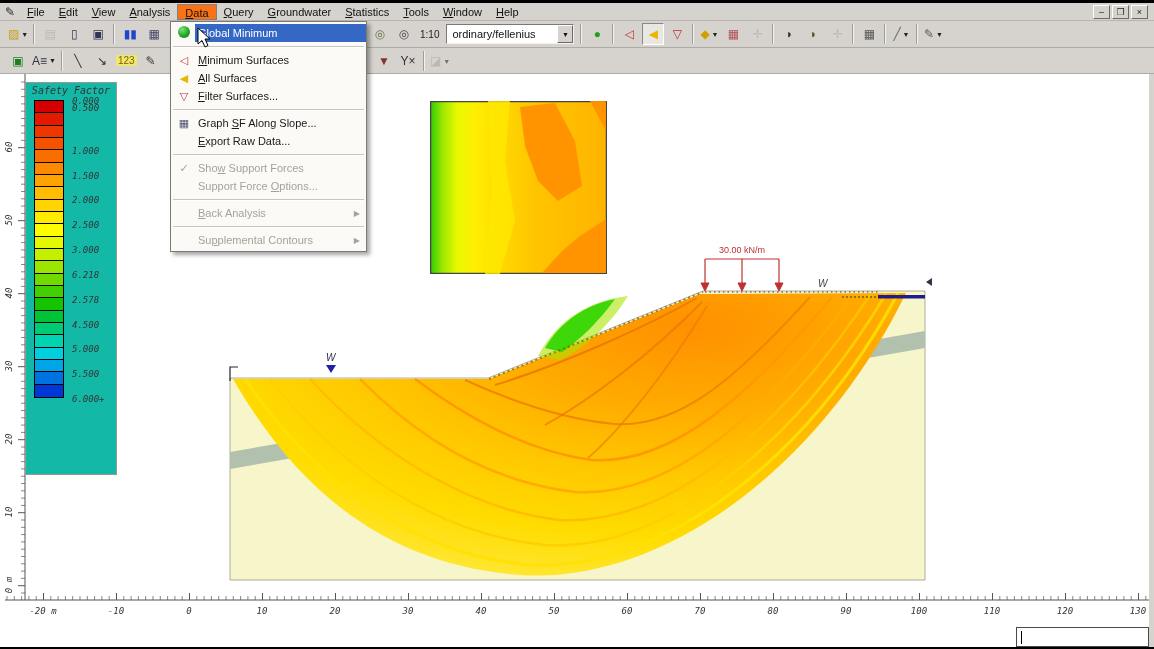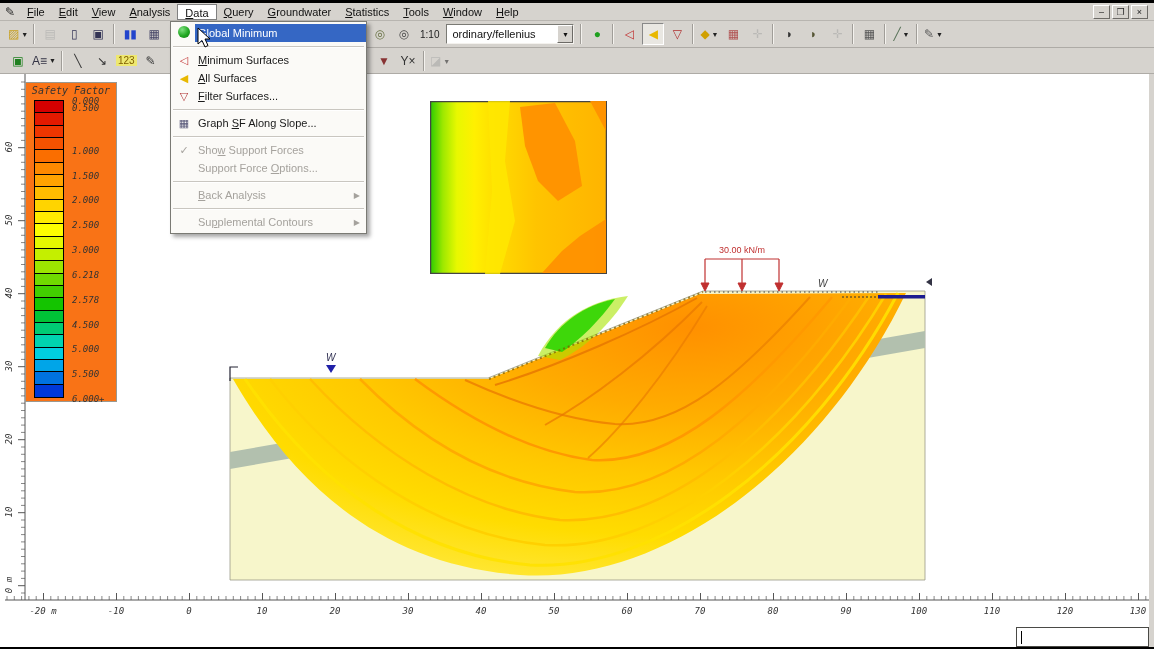--- a/index.html
+++ b/index.html
@@ -7,21 +7,21 @@
   .window { position:relative; width:1154px; height:649px; background:#fff;
             font-family:"Liberation Sans", sans-serif; font-size:11px; color:#111; }
   .topstrip { position:absolute; left:0; top:0; width:1154px; height:3px; background:#000; z-index:60; }
   .bottomstrip { position:absolute; left:0; bottom:0; width:1154px; height:2px; background:#000; z-index:60; }
 
   
   .menubar { position:absolute; left:0; top:3px; width:1154px; height:18px; background:#d6d3ce;
              border-bottom:1px solid #b8b5b0; display:flex; align-items:center; z-index:40; }
   .appicon { width:20px; text-align:center; font-size:12px; color:#222; }
   .mb-item { padding:1px 7px; height:16px; line-height:14px; cursor:default; }
-  .mb-item.active { border:1px solid #808080; background:#ffffff; }
+  .mb-item.active { border:1px solid #808080; background:#f97316; }
   .mb-spacer { flex:1; }
   .winctl { display:flex; gap:2px; margin-right:6px; }
   .winctl .wbtn { width:17px; height:14px; background:#d6d3ce; border:1px solid;
                   border-color:#fff #6c6a66 #6c6a66 #fff; font-size:9px; line-height:12px;
                   text-align:center; color:#222; }
 
   
   .toolbar { position:absolute; left:0; width:1154px; background:#d6d3ce; display:flex;
              align-items:center; border-bottom:1px solid #aeaba6; z-index:10; }
   #toolbar1 { top:21px; height:27px; }
@@ -40,21 +40,21 @@
                      border-color:#fff #6c6a66 #6c6a66 #fff; font-size:7px; display:flex;
                      align-items:center; justify-content:center; }
   .tb-abs { position:absolute; top:2px; display:flex; align-items:center; }
 
   
   .canvas { position:absolute; left:0; top:74px; width:1154px; height:575px; background:#fff; }
   .rightstrip { position:absolute; right:0; top:74px; width:5px; height:575px; background:#d6d3ce; z-index:5; }
   #scene { position:absolute; left:0; top:0; }
 
   
-  .legend { position:absolute; left:25px; top:8px; width:92px; height:320px; background:#f97316;
+  .legend { position:absolute; left:25px; top:8px; width:92px; height:393px; background:#14b8a6;
             border:1px solid #9a9890; z-index:6; }
   .legend .ltitle { text-align:center; font:italic 10px "DejaVu Sans Mono", monospace; color:#333; margin-top:2px; }
   .lbar { position:absolute; left:8px; top:17px; width:30px; height:298px; border:1px solid #000; }
   .lseg { width:100%; border-bottom:1px solid #000; }
   .lseg:last-child { border-bottom:none; }
   .llabel { position:absolute; left:46px; font:italic 9px "DejaVu Sans Mono", monospace; color:#333; }
 
   
   .inset { position:absolute; left:430px; top:27px; width:177px; height:173px; z-index:4; }
 
@@ -642,20 +642,23 @@
       </div>
       <div class="mi">
         <span class="ic" style="color: rgb(176, 48, 48);">▽</span>
         <span><u>F</u>ilter Surfaces...</span>
       </div>
       <div class="msep"></div>
       <div class="mi">
         <span class="ic" style="color: rgb(85, 85, 119);">▦</span>
         <span>Graph <u>S</u>F Along Slope...</span>
       </div>
+      <div class="mi">
+        <span><u>E</u>xport Raw Data...</span>
+      </div>
       <div class="msep"></div>
       <div class="mi disabled">
         <span class="ic" style="color: rgb(165, 162, 157);">✓</span>
         <span>Sho<u>w</u> Support Forces</span>
       </div>
       <div class="mi disabled">
         <span>Support Force <u>O</u>ptions...</span>
       </div>
       <div class="msep"></div>
       <div class="mi disabled">

